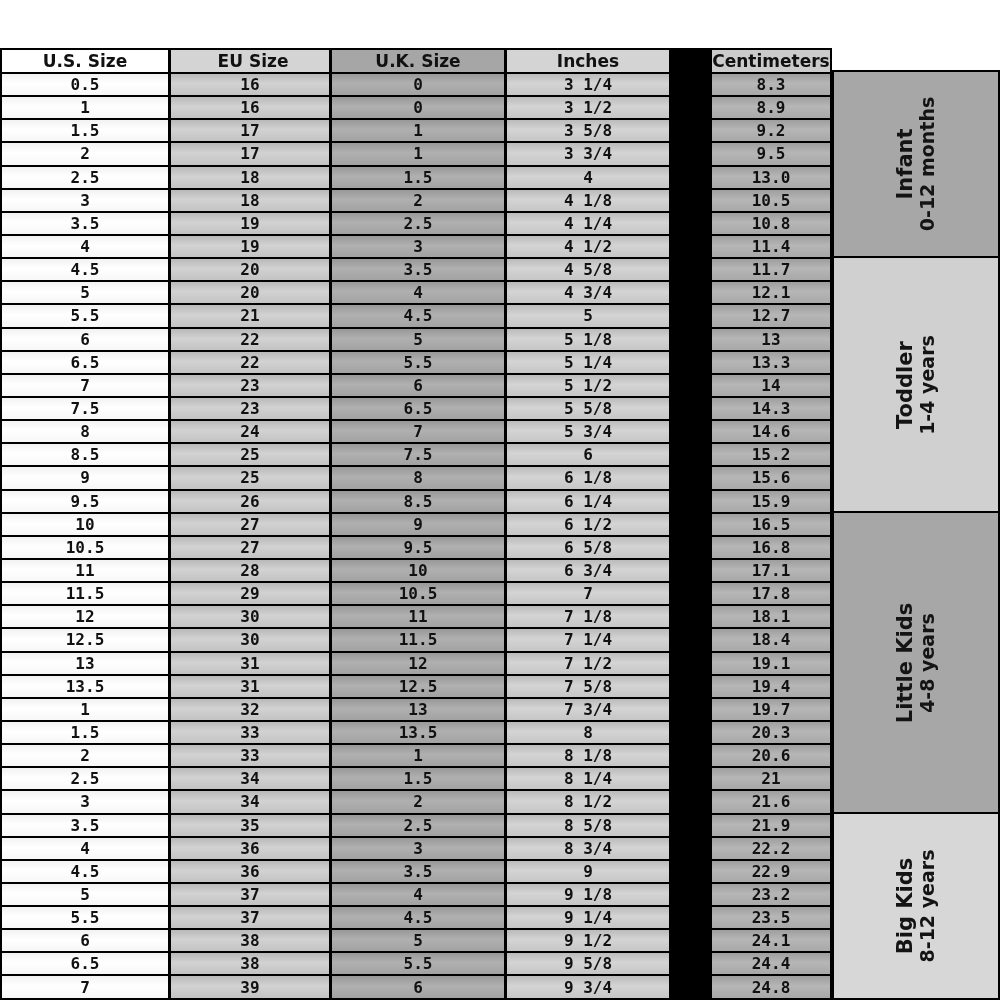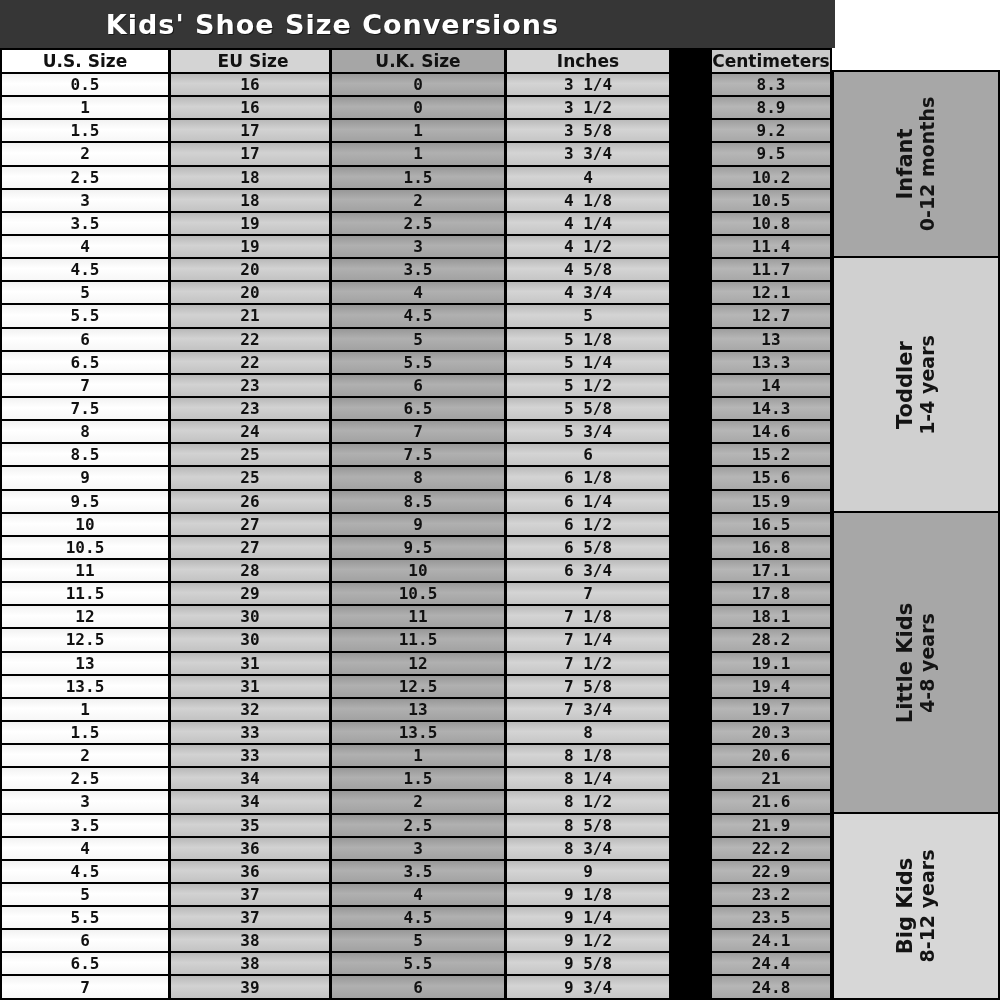--- a/index.html
+++ b/index.html
@@ -99,23 +99,20 @@
     white-space: nowrap;
   }
   .age-name  { font-weight: bold; font-size: 21px; line-height: 1.15; }
   .age-range { font-weight: bold; font-size: 19px; line-height: 1.15; }
 </style>
 </head>
 <body>
 
 <div class="page">
 
-  <div class="title-bar">
-    <span>Kids' Shoe Size Conversions</span>
-  </div>
 
   <div class="size-table" id="size-table">
 
   <div class="cell header c-us">U.S. Size</div>
       <div class="cell header c-eu">EU Size</div>
       <div class="cell header c-uk">U.K. Size</div>
       <div class="cell header c-in">Inches</div>
       <div class="cell header c-cm">Centimeters</div>
       <div class="cell c-us">0.5</div>
       <div class="cell c-eu">16</div>
@@ -134,21 +131,21 @@
       <div class="cell c-cm">9.2</div>
       <div class="cell c-us">2</div>
       <div class="cell c-eu">17</div>
       <div class="cell c-uk">1</div>
       <div class="cell c-in">3 3/4</div>
       <div class="cell c-cm">9.5</div>
       <div class="cell c-us">2.5</div>
       <div class="cell c-eu">18</div>
       <div class="cell c-uk">1.5</div>
       <div class="cell c-in">4</div>
-      <div class="cell c-cm">10.2</div>
+      <div class="cell c-cm">13.0</div>
       <div class="cell c-us">3</div>
       <div class="cell c-eu">18</div>
       <div class="cell c-uk">2</div>
       <div class="cell c-in">4 1/8</div>
       <div class="cell c-cm">10.5</div>
       <div class="cell c-us">3.5</div>
       <div class="cell c-eu">19</div>
       <div class="cell c-uk">2.5</div>
       <div class="cell c-in">4 1/4</div>
       <div class="cell c-cm">10.8</div>
@@ -234,21 +231,21 @@
       <div class="cell c-cm">17.8</div>
       <div class="cell c-us">12</div>
       <div class="cell c-eu">30</div>
       <div class="cell c-uk">11</div>
       <div class="cell c-in">7 1/8</div>
       <div class="cell c-cm">18.1</div>
       <div class="cell c-us">12.5</div>
       <div class="cell c-eu">30</div>
       <div class="cell c-uk">11.5</div>
       <div class="cell c-in">7 1/4</div>
-      <div class="cell c-cm">28.2</div>
+      <div class="cell c-cm">18.4</div>
       <div class="cell c-us">13</div>
       <div class="cell c-eu">31</div>
       <div class="cell c-uk">12</div>
       <div class="cell c-in">7 1/2</div>
       <div class="cell c-cm">19.1</div>
       <div class="cell c-us">13.5</div>
       <div class="cell c-eu">31</div>
       <div class="cell c-uk">12.5</div>
       <div class="cell c-in">7 5/8</div>
       <div class="cell c-cm">19.4</div>

